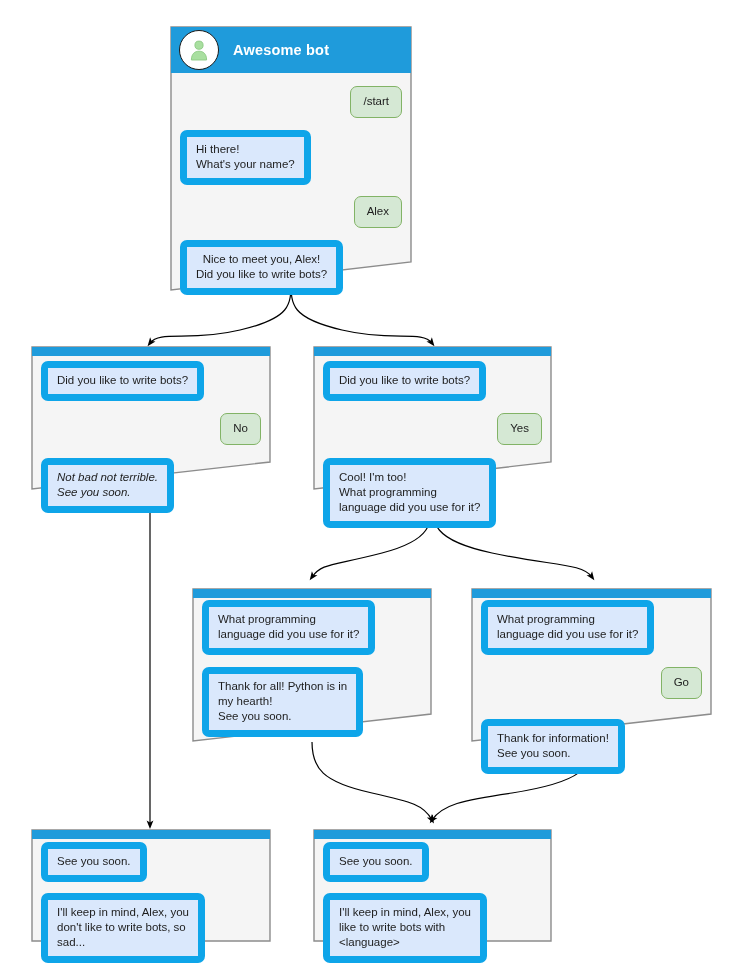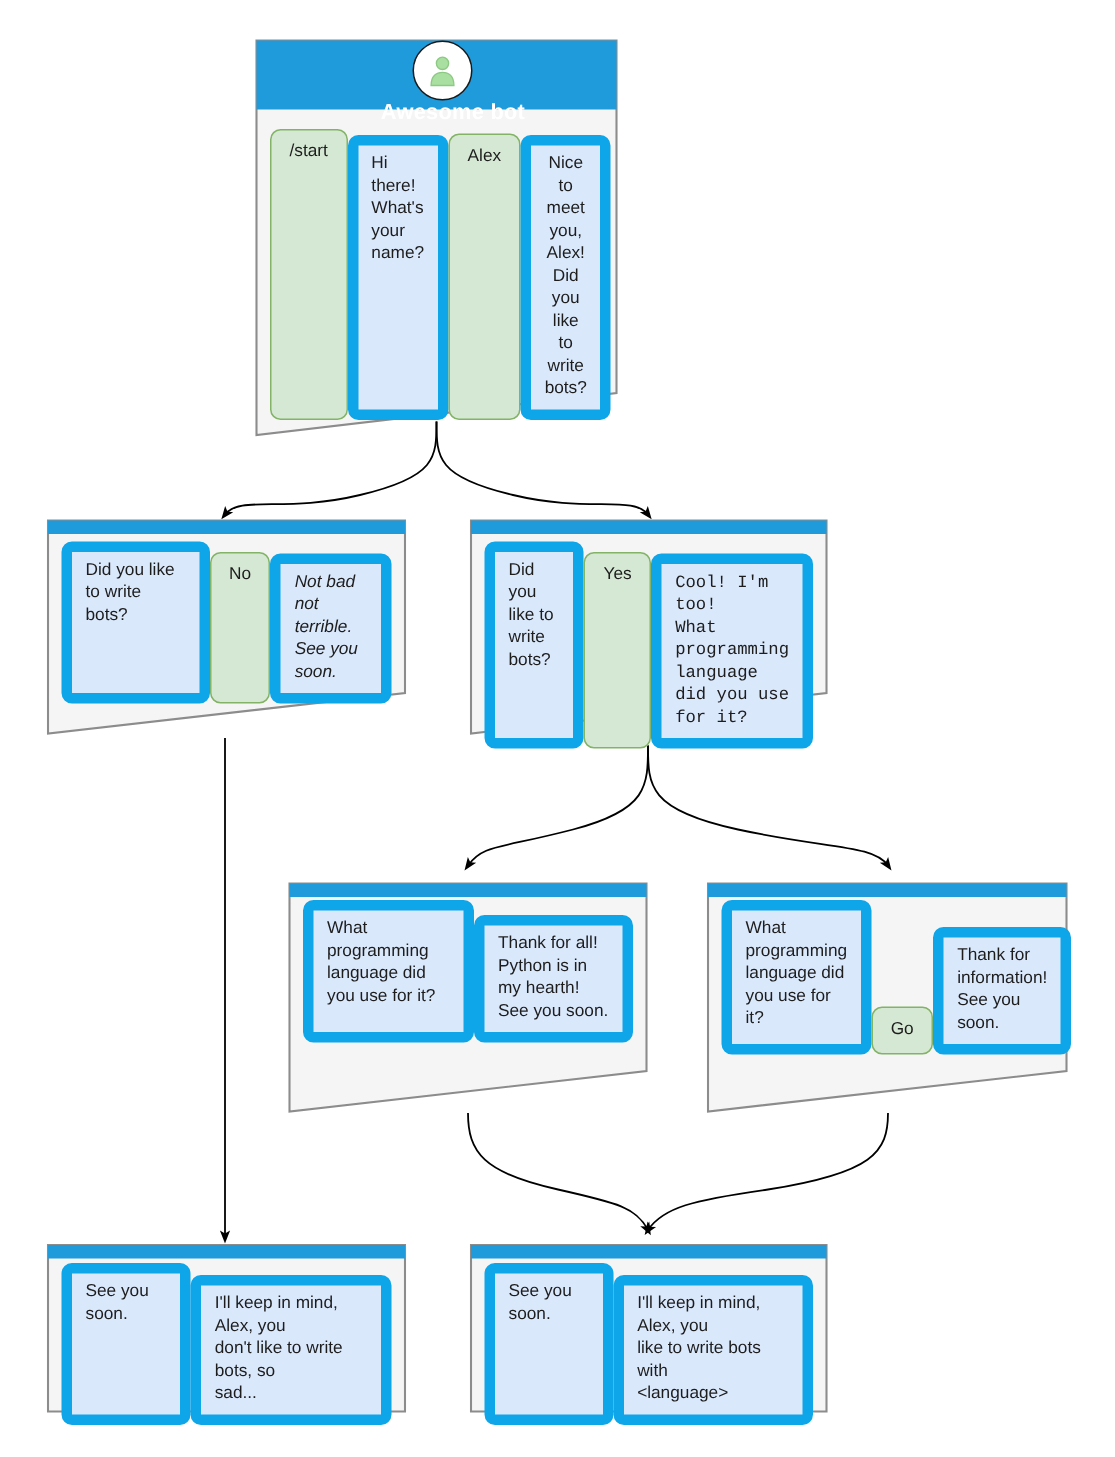--- a/index.html
+++ b/index.html
@@ -40,21 +40,20 @@
   .root-header {
     position: absolute;
     left: 1px; top: 1px;
     right: 1px;
     height: 46px;
     background: #1f9bdb;
     display: flex;
     align-items: center;
     box-sizing: border-box;
     padding-left: 8px;
-    flex-direction: column;
   }
   .avatar {
     width: 38px;
     height: 38px;
     border-radius: 50%;
     background: #ffffff;
     border: 1.6px solid #1a1a1a;
     display: flex;
     align-items: center;
     justify-content: center;
@@ -78,21 +77,21 @@
     background: #1f9bdb;
   }
   
   .chat {
     position: absolute;
     left: 0;
     right: 0;
     box-sizing: border-box;
     padding: 0 10px;
     display: flex;
-    flex-direction: row;
+    flex-direction: column;
   }
   .msg-row {
     display: flex;
     margin-bottom: 0;
   }
   .msg-row.bot { justify-content: flex-start; }
   .msg-row.user { justify-content: flex-end; }
   .bubble {
     font-size: 11.5px;
     line-height: 15px;
@@ -196,21 +195,21 @@
       <path d="M1,1 L238,1 L238,116 L1,143 Z" fill="#f5f5f5" stroke="#8c8c8c" stroke-width="1.4"></path>
     </svg>
     <div class="bar-header"></div>
     <div class="chat" style="top:10px; padding:0 10px;">
       <div class="msg-row bot" style="margin-top:5px;">
         <div class="bubble bot">Did you like to write bots?</div>
       </div>
       <div class="msg-row user" style="margin-top:12px;">
         <div class="bubble user">Yes</div>
       </div>
-      <div class="msg-row bot" style="margin-top:13px;font-family:Liberation Mono, monospace;">
+      <div class="msg-row bot" style="margin-top:13px;">
         <div class="bubble bot">Cool! I'm too!
 What programming
 language did you use for it?</div>
       </div>
     </div>
   </div>
 
   <div class="node" style="left:192px; top:588px; width:240px; height:155px;">
     <svg class="node-shape" viewBox="0 0 240 155" preserveAspectRatio="none">
       <path d="M1,1 L239,1 L239,126 L1,153 Z" fill="#f5f5f5" stroke="#8c8c8c" stroke-width="1.4"></path>

